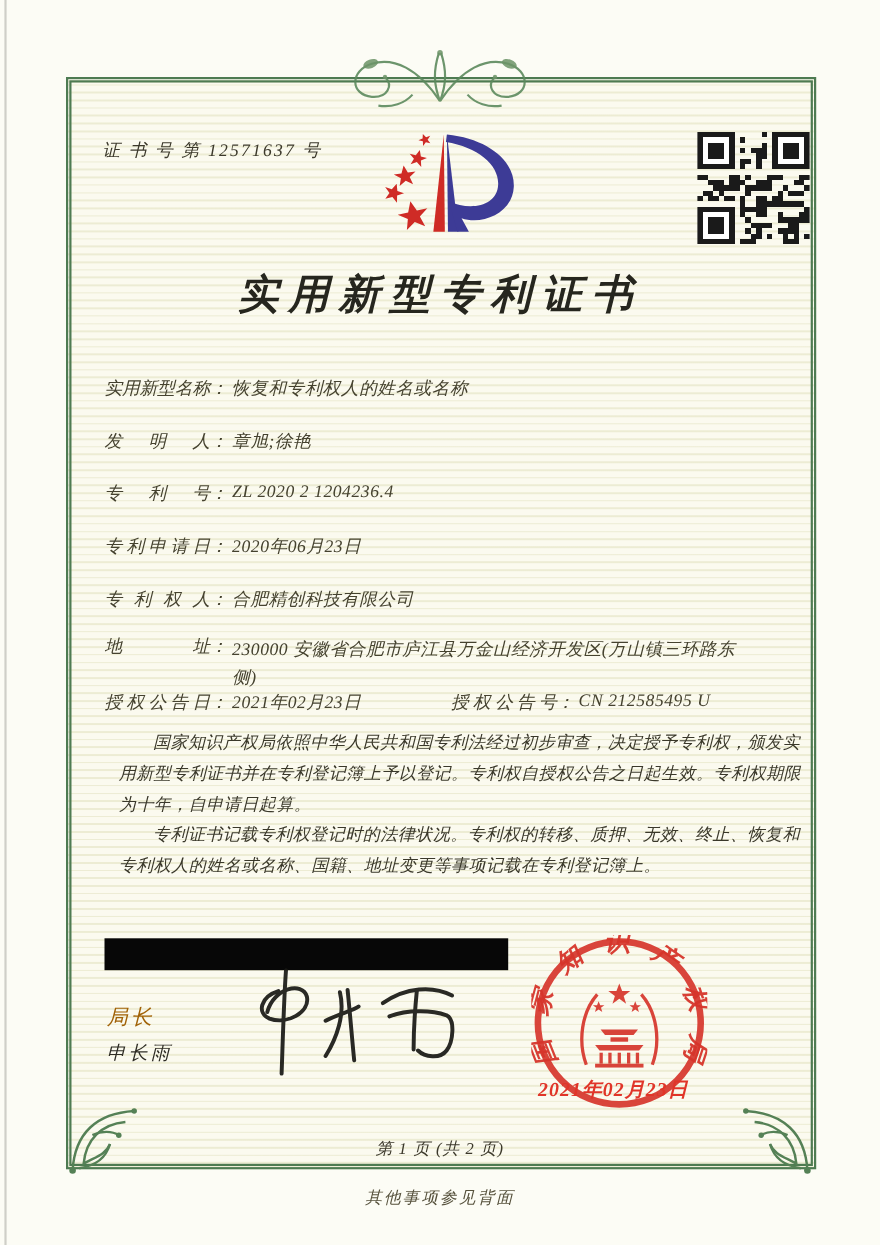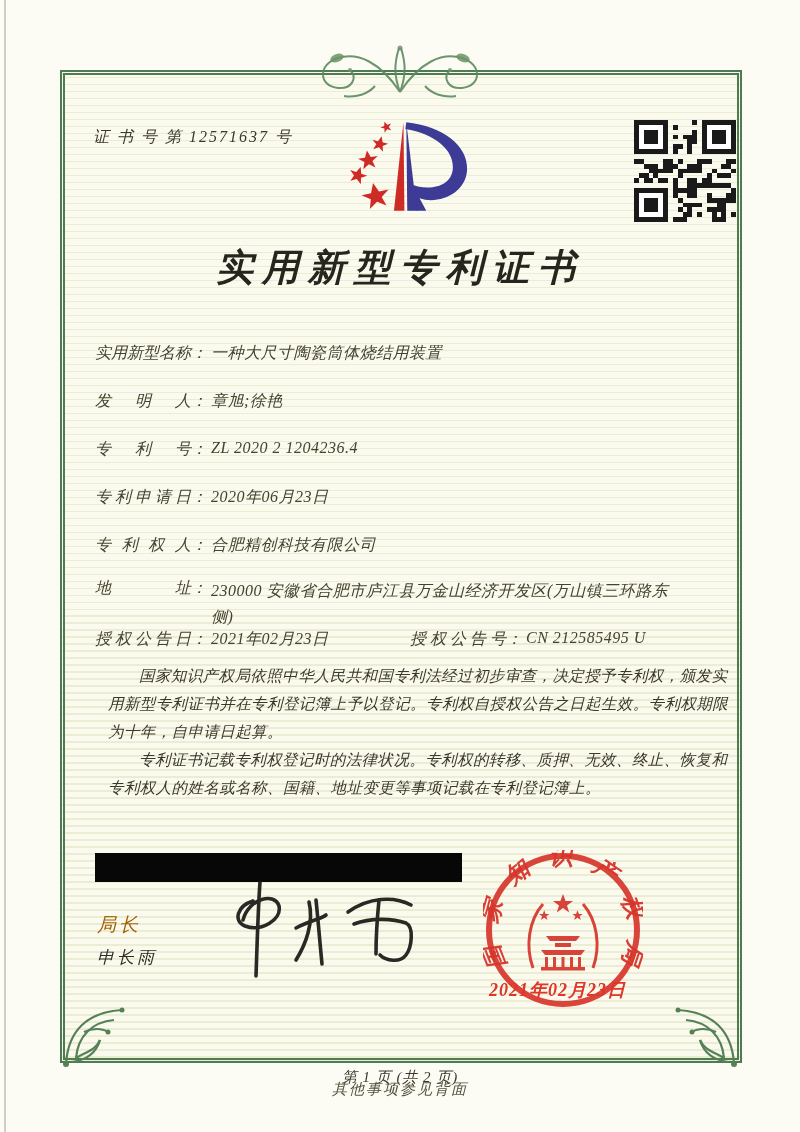--- a/index.html
+++ b/index.html
@@ -50,21 +50,21 @@
   .duty { position:absolute; left:97px; top:912px; font-size:19px; color:#a16207; letter-spacing:3px; font-family:"Liberation Sans","DejaVu Sans",sans-serif; }
   .director-name { position:absolute; left:97px; top:946px; font-size:17px; color:#2e2c24; letter-spacing:3px; font-family:"Liberation Sans","DejaVu Sans",sans-serif; }
   .signature { position:absolute; left:213px; top:874px; width:215px; height:118px; }
 
   .seal { position:absolute; left:483px; top:850px; width:160px; height:160px; }
   .seal-date {
     position:absolute; left:489px; top:978px; font-size:18px; font-weight:bold;
     color:#e03529; letter-spacing:1px;
   }
 
-  .page-num { position:absolute; left:0; right:0; top:1068px; text-align:center; font-size:15px; color:#3c392b; letter-spacing:1px; }
+  .page-num { position:absolute; left:0; right:0; top:1035px; text-align:center; font-size:15px; color:#3c392b; letter-spacing:1px; }
   .back-note { position:absolute; left:0; right:0; top:1080px; text-align:center; font-size:15px; color:#56513c; letter-spacing:2px; }
 </style>
 </head>
 <body>
 
 <div class="page">
   <div class="scan-edge"></div>
 
   <div class="frame"></div>
 
@@ -262,21 +262,21 @@
           <rect x="1" y="15" width="5" height="5" fill="#fff"></rect>
           <rect x="2" y="16" width="3" height="3"></rect>
         </g>
       </svg>
   </div>
 
   <div class="title">实用新型专利证书</div>
 
   <div class="row" style="top:343px">
     <span class="lab">实用新型名称</span><span class="colon">：</span>
-    <span class="val">一种大尺寸陶瓷筒体烧结用装置</span>
+    <span class="val">恢复和专利权人的姓名或名称</span>
   </div>
   <div class="row" style="top:391px">
     <span class="lab">发明人</span><span class="colon">：</span>
     <span class="val">章旭;徐艳</span>
   </div>
   <div class="row" style="top:439px">
     <span class="lab">专利号</span><span class="colon">：</span>
     <span class="val">ZL 2020 2 1204236.4</span>
   </div>
   <div class="row" style="top:487px">

